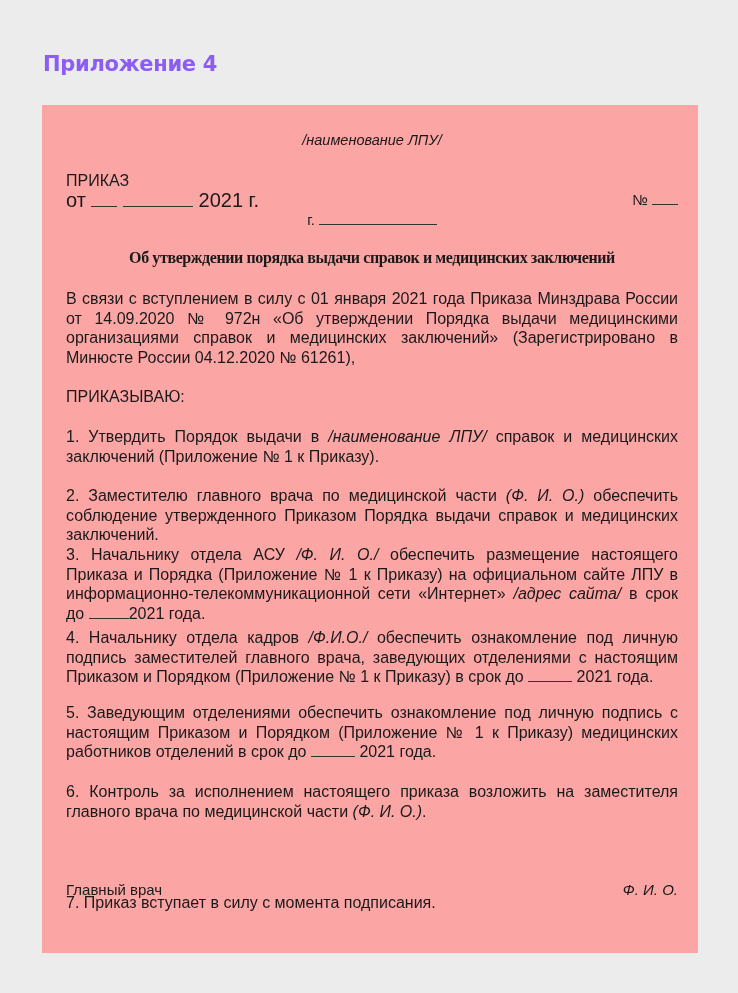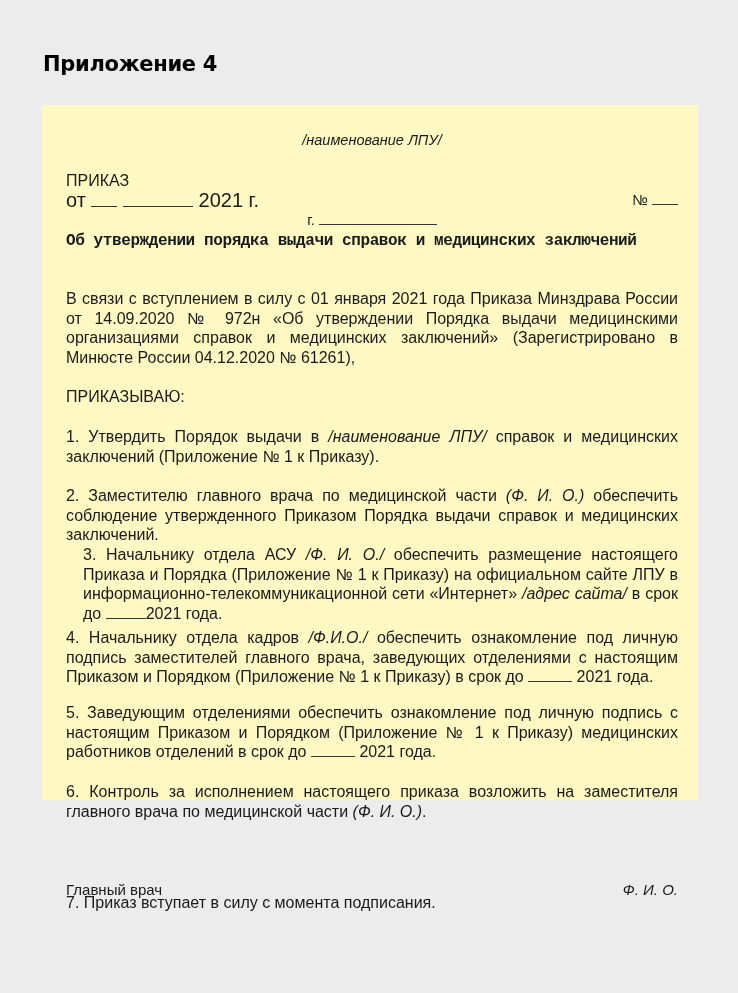--- a/index.html
+++ b/index.html
@@ -10,28 +10,28 @@
     color: #1a1a1a;
     position: relative;
     overflow: hidden;
   }
   .appendix-title {
     position: absolute;
     left: 43px; top: 52px;
     font-family: "DejaVu Sans", sans-serif;
     font-weight: bold;
     font-size: 21px;
-    color: #000000;
+    color: #8b5cf6;
     letter-spacing: -0.3px;
   }
   .page {
     position: absolute;
     left: 42px; top: 105px;
-    width: 656px; height: 695px;
-    background: #fef9c3;
+    width: 656px; height: 848px;
+    background: #fca5a5;
   }
   .content {
     position: absolute;
     left: 24px; right: 20px; top: 0;
     font-size: 15px;
     line-height: 19.7px;
   }
   .org-name {
     position: absolute; left: 0; right: 0; top: 26px;
     text-align: center; font-style: italic; font-size: 14.5px;
@@ -45,36 +45,36 @@
   }
   .number-line {
     position: absolute; right: 0; top: 86px; font-size: 14.5px;
   }
   .city-line {
     position: absolute; left: 0; right: 0; top: 106px;
     text-align: center; font-size: 14.5px;
   }
   .blank { display: inline-block; border-bottom: 1px solid #333; height: 13px; vertical-align: baseline; }
   .subject {
-    position: absolute; left: 0; right: 0; top: 127px;
-    font-size: 16px; font-weight: bold;
-    font-family: Liberation Mono, monospace; letter-spacing: -0.4px;
+    position: absolute; left: 0; right: 0; top: 143px;
+    text-align: center; font-size: 16px; font-weight: bold;
+    font-family: Liberation Serif, serif; letter-spacing: -0.4px;
   }
   .para {
     position: absolute; left: 0; right: 0;
     text-align: justify;
     font-size: 16px;
     line-height: 19.7px;
   }
   .para i { font-style: italic; }
   .p-intro { top: 184px; }
   .p-order { top: 282px; }
   .p-1 { top: 322px; }
   .p-2 { top: 381px; }
-  .p-3 { top: 440px; margin-left: 17px; }
+  .p-3 { top: 440px; }
   .p-4 { top: 523px; }
   .p-5 { top: 598px; }
   .p-6 { top: 677px; }
   .p-7 { top: 764px; margin-top: 24px; }
   .signature {
     position: absolute; left: 0; right: 0; top: 775px; font-size: 15px;
   }
   .signature .sig-name { position: absolute; right: 0; top: 0; font-style: italic; text-align: right; }
 </style>
 </head>

